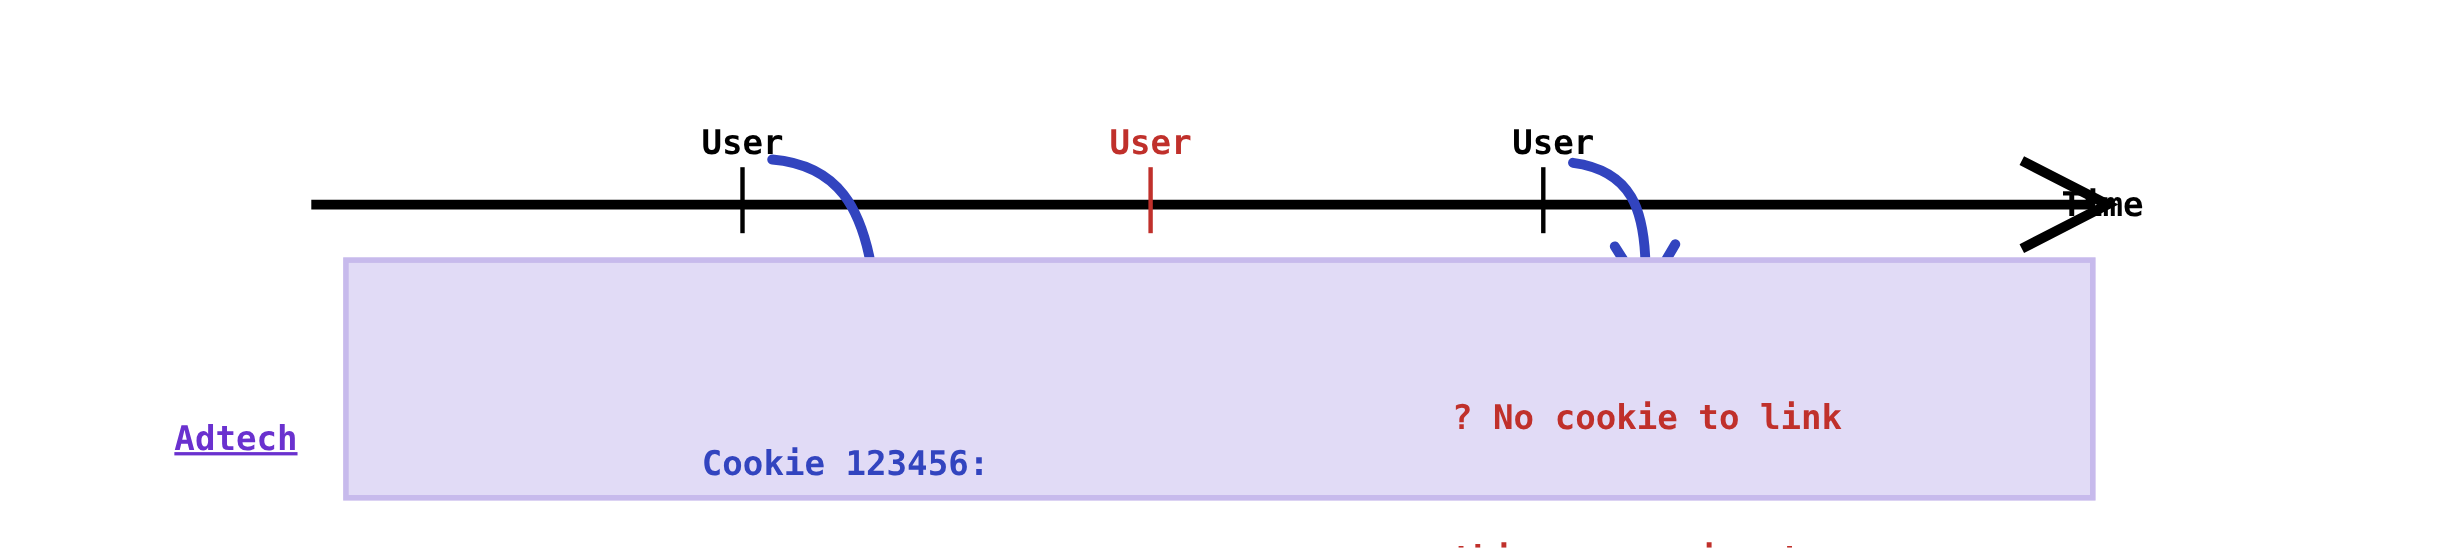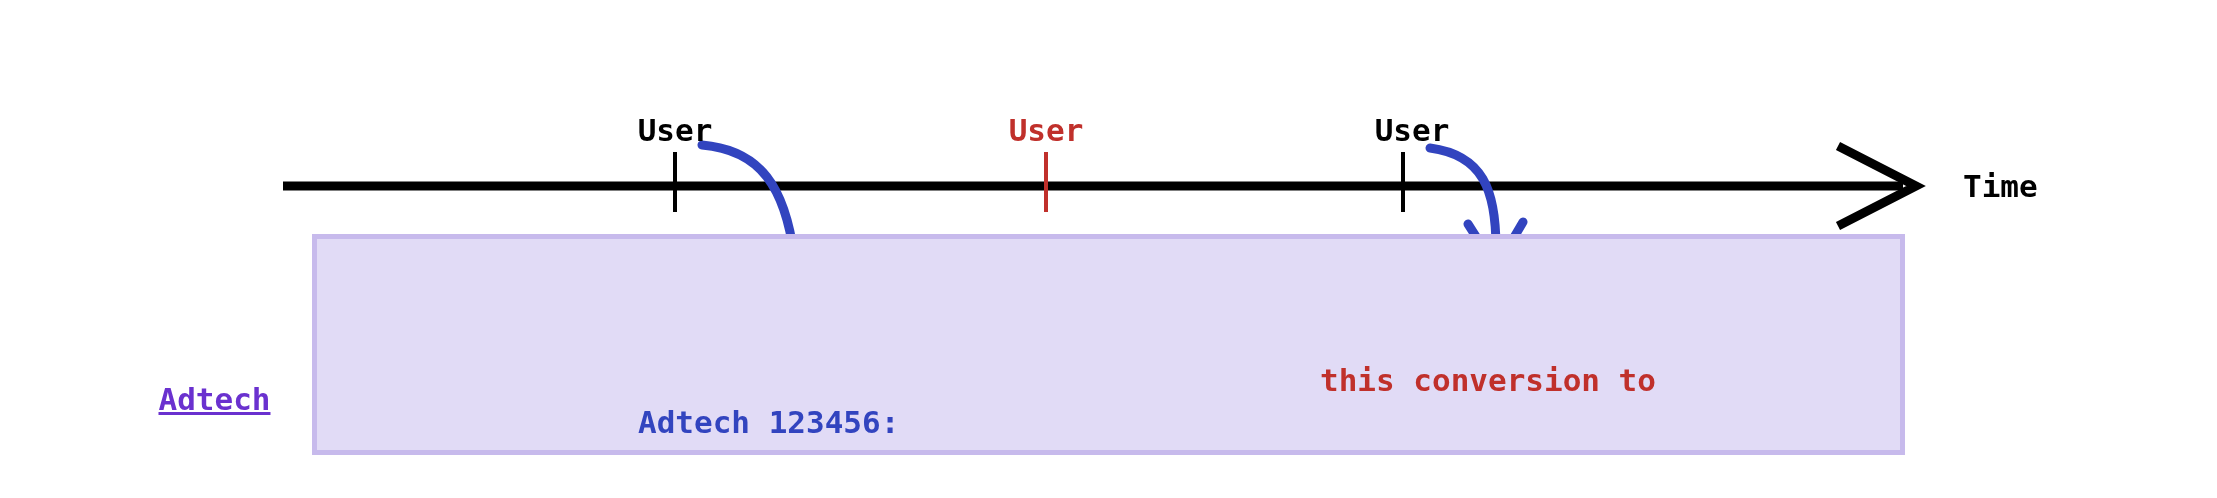--- a/index.html
+++ b/index.html
@@ -72,21 +72,21 @@
     line-height: 1.38;
     white-space: pre;
   }
   .note-block span { display: block; }
 
   #cookie-note { left: 638px; top: 315px; }
   #no-cookie-note { left: 1320px; top: 273px; }
 
   #time-axis-label {
     position: absolute;
-    left: 1963px;
+    left: 1874px;
     top: 168px;
     font-weight: bold;
     font-size: 31px;
     color: #000000;
     white-space: pre;
   }
 </style>
 </head>
 <body>
 
@@ -131,23 +131,24 @@
   <div id="time-axis-label">Time</div>
 
   <div id="adtech-box" style="background: rgb(225, 219, 246); border-color: rgb(199, 186, 236);"></div>
 
   <div id="adtech-server-label" style="color: rgb(106, 49, 207);">
     <span>Adtech</span>
     
   </div>
 
   <div class="note-block" id="cookie-note" style="color: rgb(50, 68, 191);">
-    <span>Adtech 123456:</span>
+    <span>Cookie 123456:</span>
     
   </div>
 
   <div class="note-block" id="no-cookie-note" style="color: rgb(192, 48, 43);">
+    <span>? No cookie to link</span>
     <span>this conversion to</span>
     
     
   </div>
 
 </div>
 
 </body></html>

